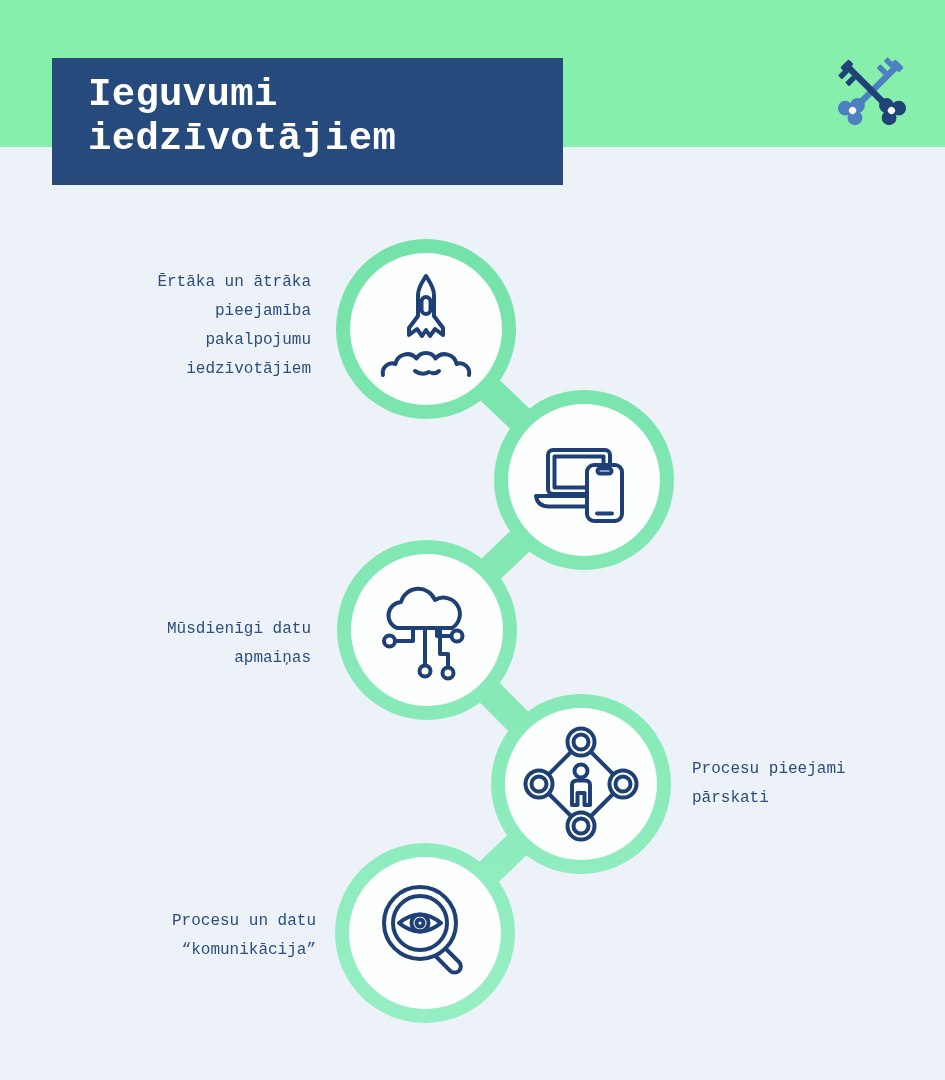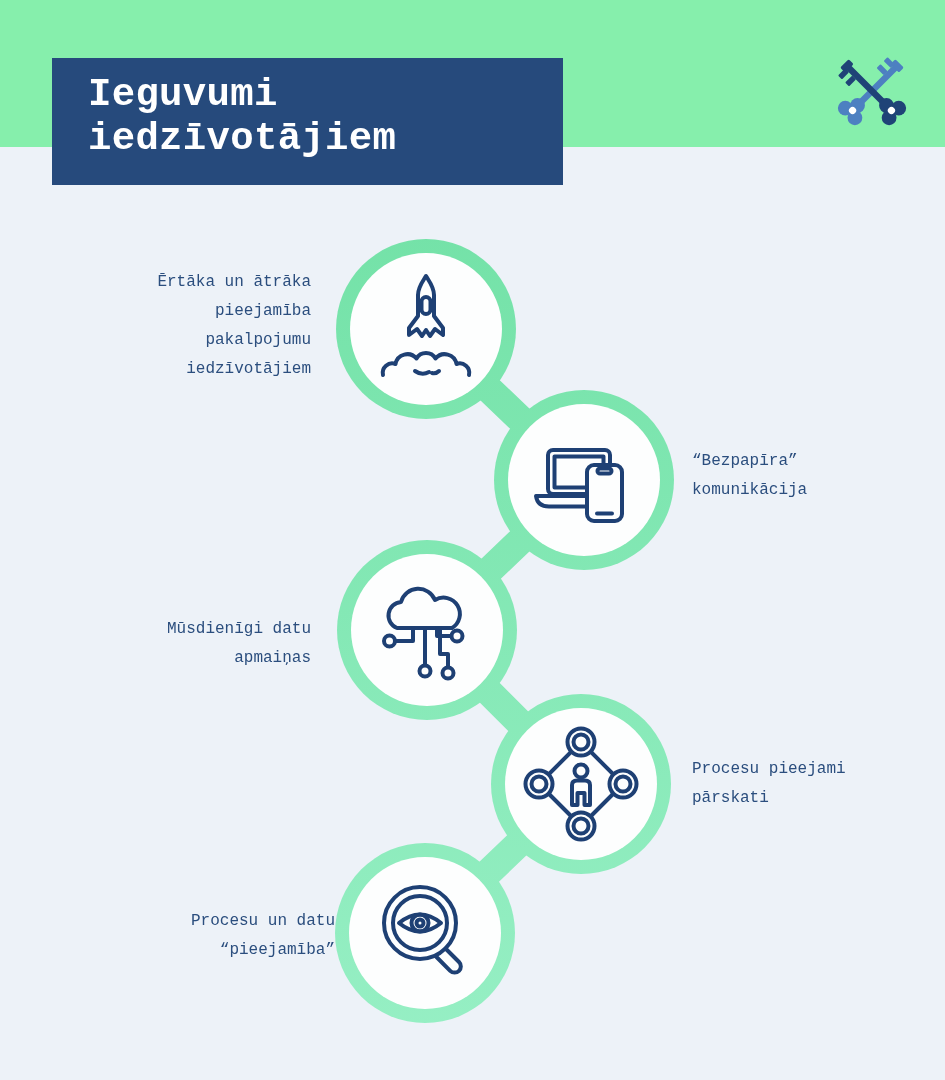--- a/index.html
+++ b/index.html
@@ -24,21 +24,21 @@
   .label{
     position:absolute;z-index:2;color:var(--text-navy,#2b4e7e);
     font-size:16px;line-height:29px;font-weight:400;
   }
   .label.right-align{text-align:right;}
   .label.left-align{text-align:left;}
   .lbl-1{top:268px;right:634px;}
   .lbl-2{top:447px;left:692px;}
   .lbl-3{top:615px;right:634px;}
   .lbl-4{top:755px;left:692px;}
-  .lbl-5{top:907px;right:610px;}
+  .lbl-5{top:907px;right:629px;}
   .icon-stroke{fill:none;stroke:var(--icon-navy,#1e4074);stroke-width:4;
     stroke-linecap:round;stroke-linejoin:round;}
   .icon-stroke-fillwhite{fill:var(--card-white,#fdfefe);stroke:var(--icon-navy,#1e4074);
     stroke-width:4;stroke-linecap:round;stroke-linejoin:round;}
 </style>
 </head>
 <body>
 
 <div class="canvas">
 
@@ -150,33 +150,29 @@
     </g>
   </svg>
 
   <div class="label right-align lbl-1">
     <div>Ērtāka un ātrāka</div>
     <div>pieejamība</div>
     <div>pakalpojumu</div>
     <div>iedzīvotājiem</div>
   </div>
 
-  <div class="label left-align lbl-2">
-    <div>“Bezpapīra”</div>
-    <div>komunikācija</div>
-  </div>
 
   <div class="label right-align lbl-3">
     <div>Mūsdienīgi datu</div>
     <div>apmaiņas</div>
   </div>
 
   <div class="label left-align lbl-4">
     <div>Procesu pieejami</div>
     <div>pārskati</div>
   </div>
 
   <div class="label right-align lbl-5">
     <div>Procesu un datu</div>
-    <div>“pieejamība”</div>
+    <div>“komunikācija”</div>
   </div>
 
 </div>
 
 </body></html>

